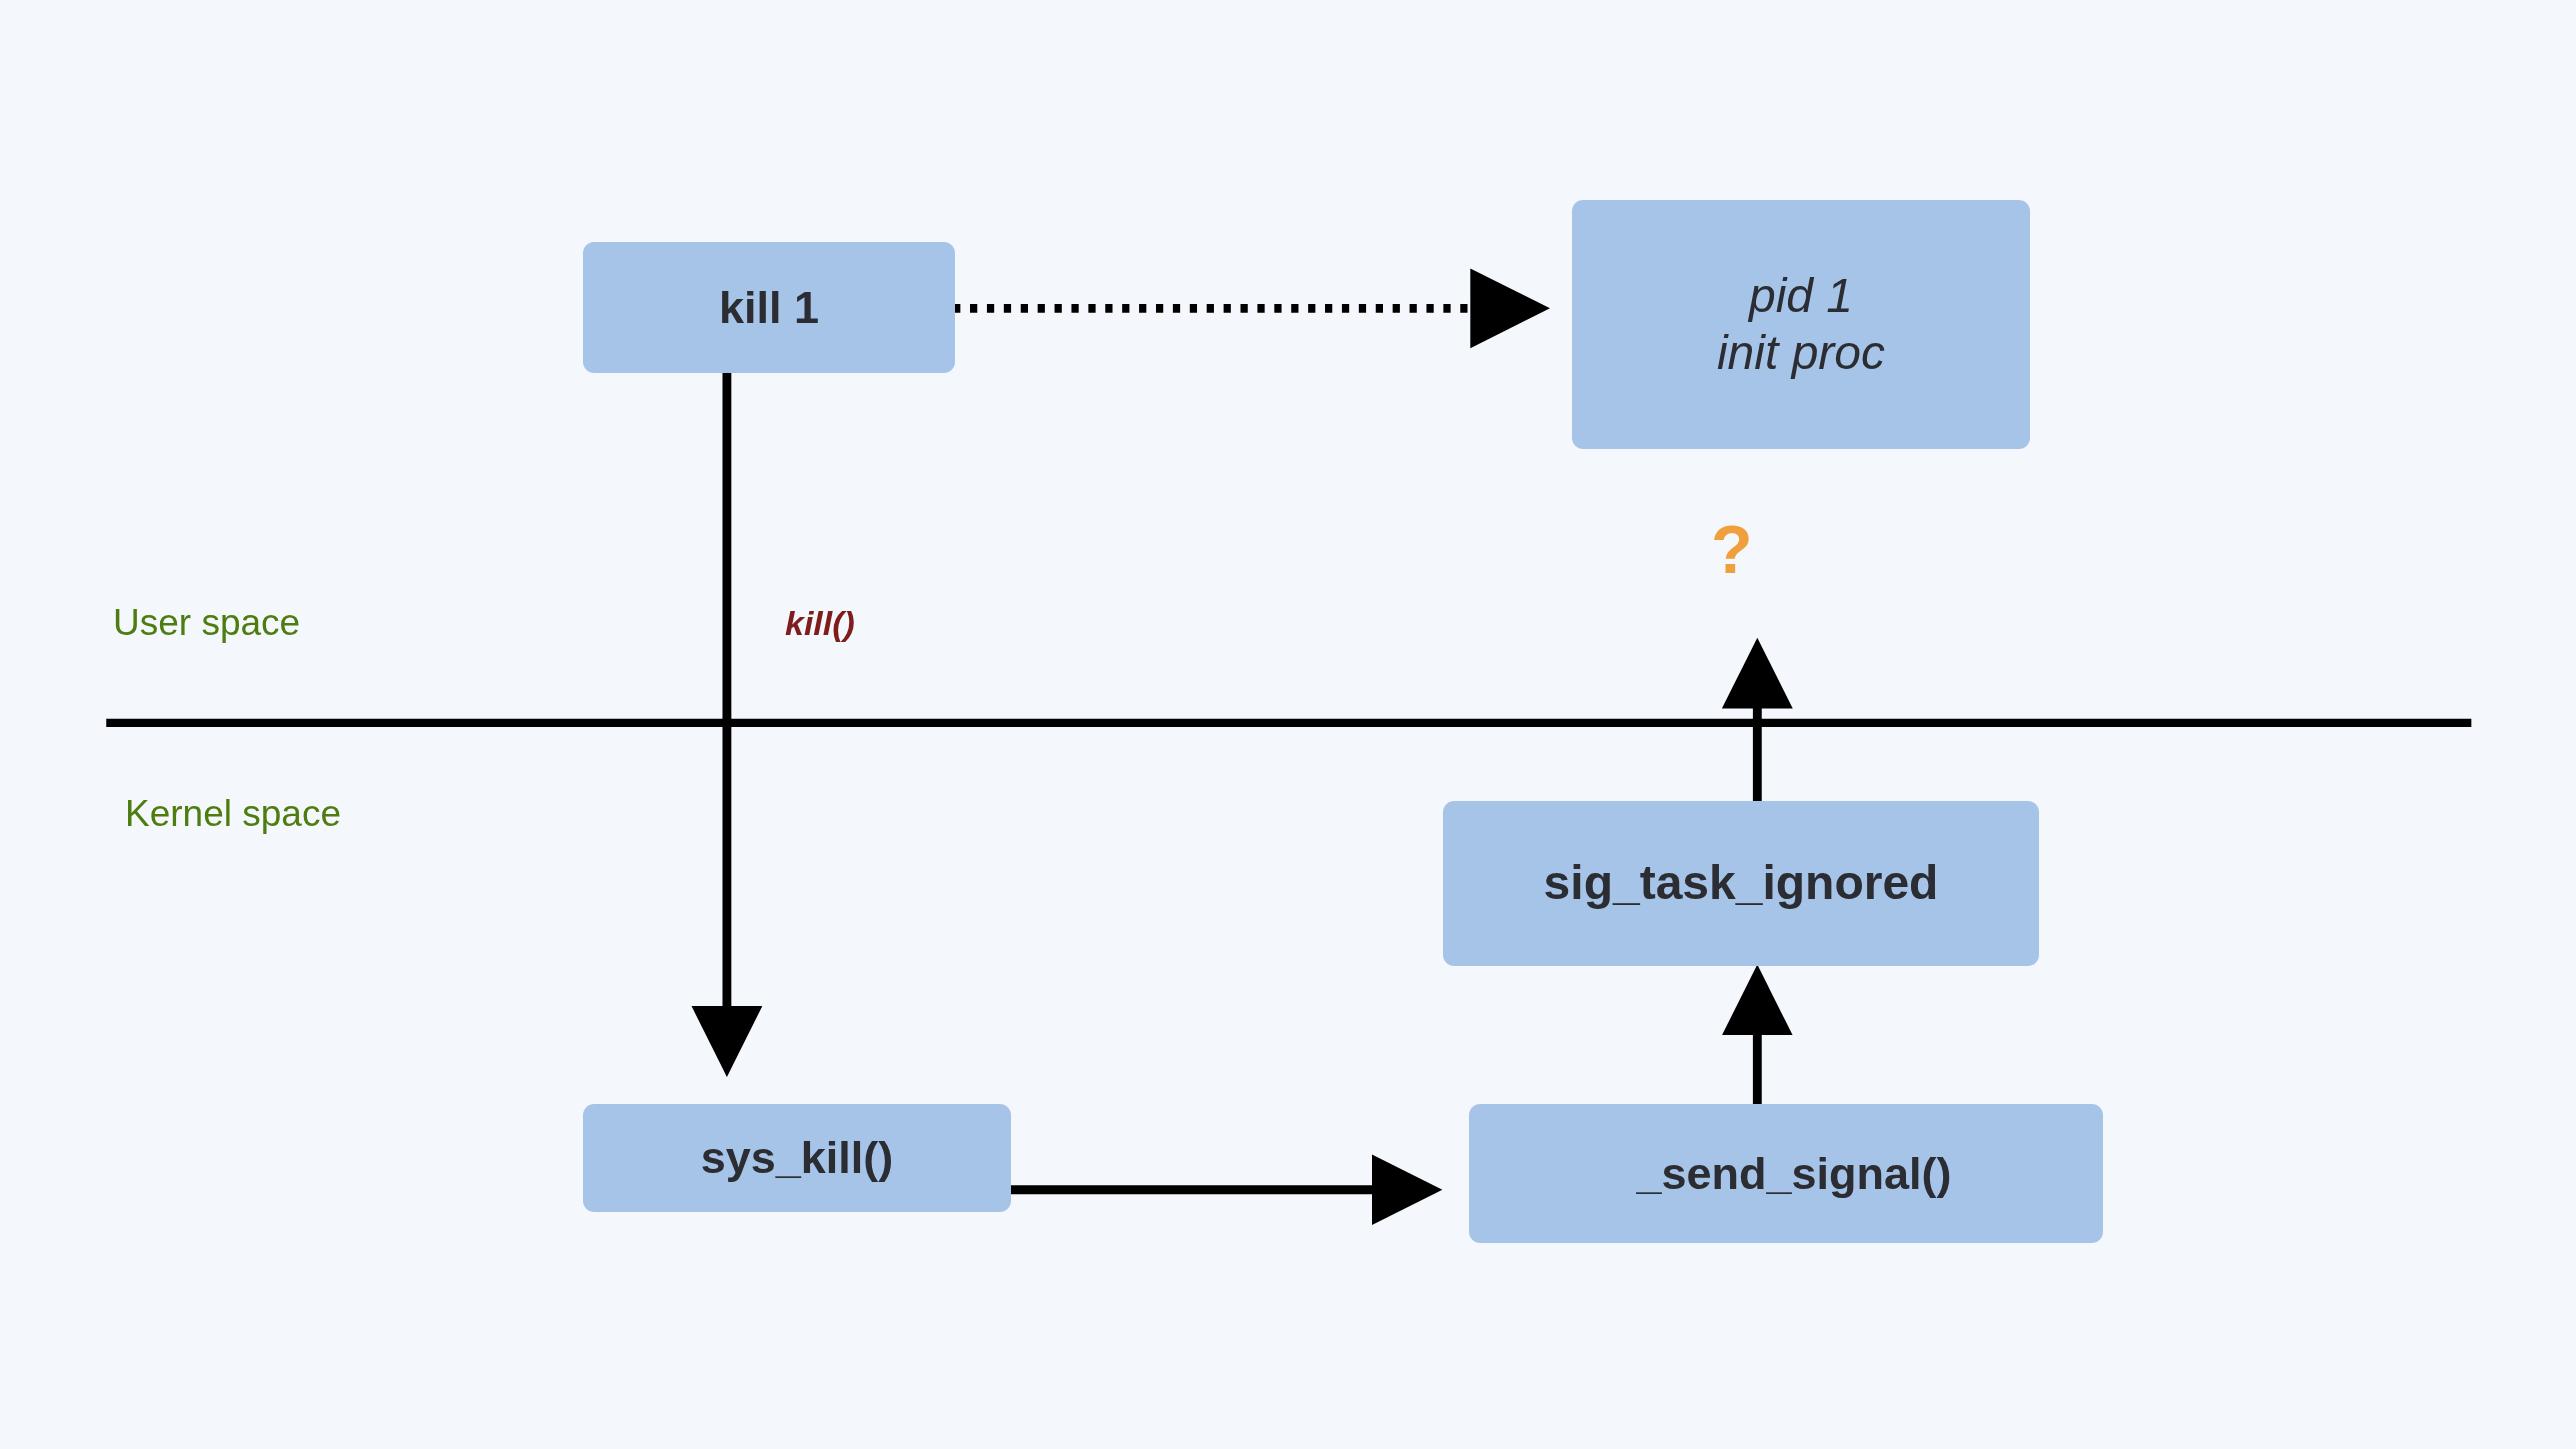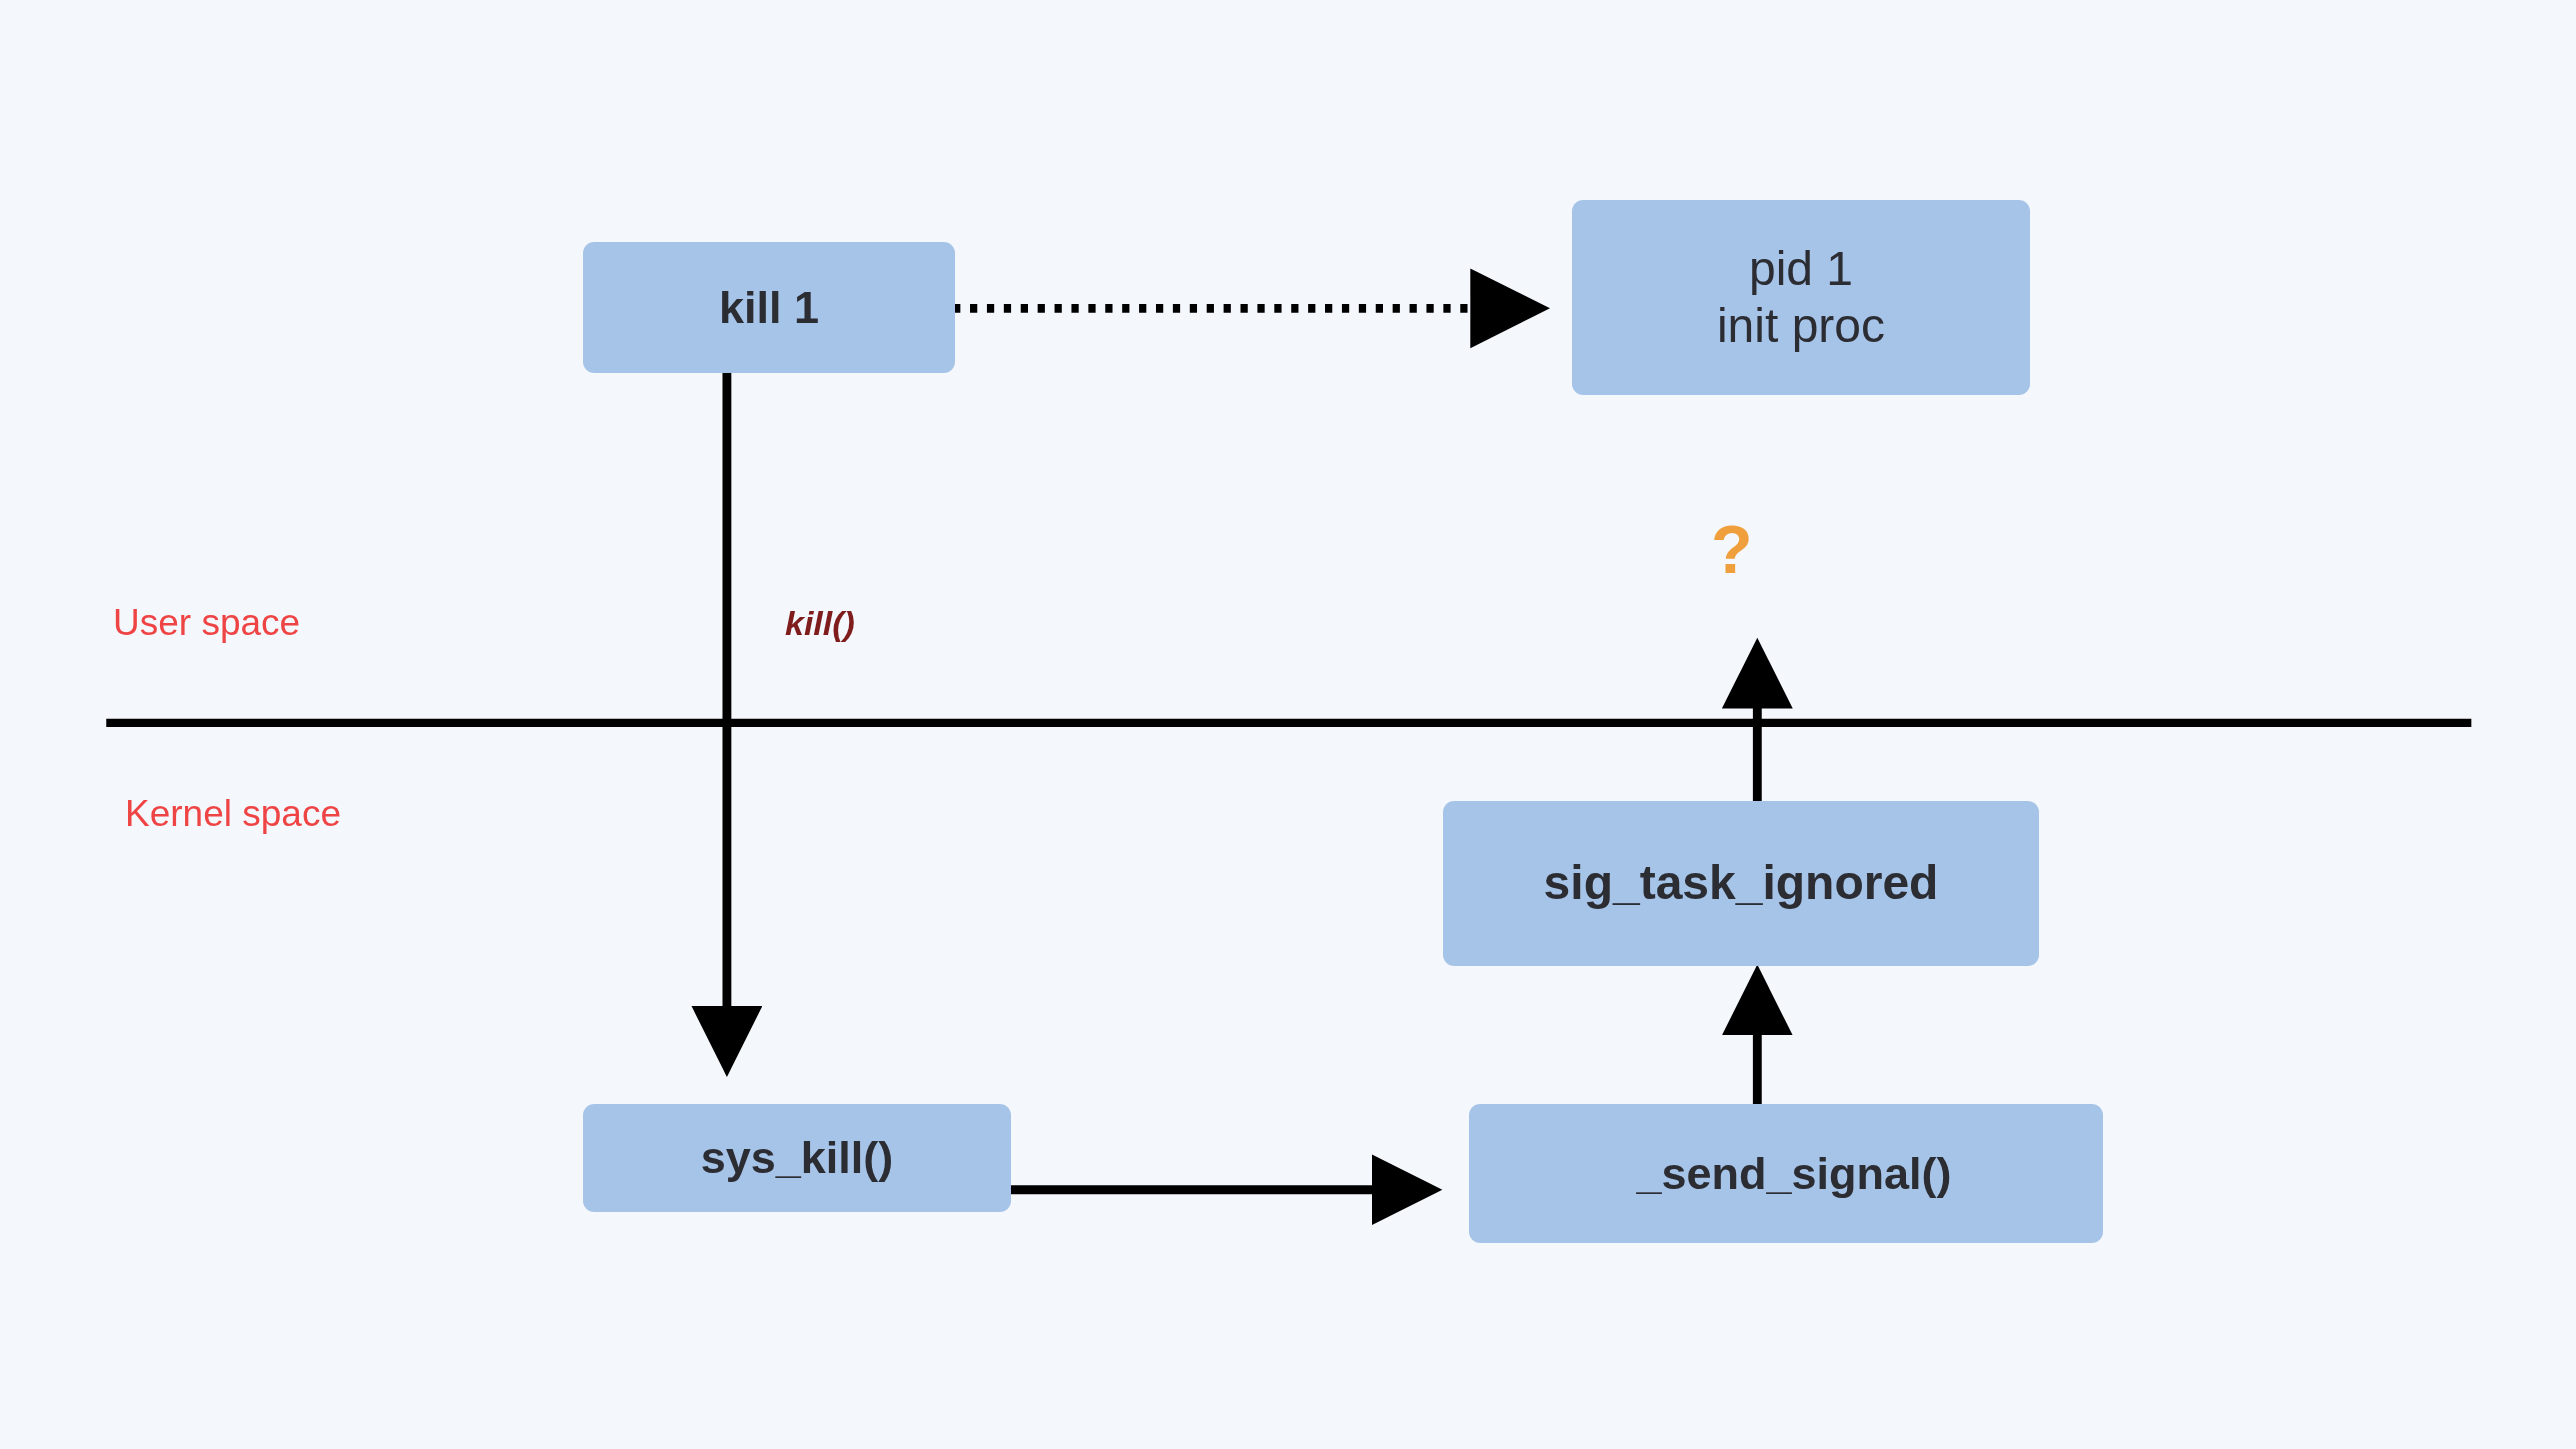--- a/index.html
+++ b/index.html
@@ -33,28 +33,28 @@
     color: #2b2d33;
     font-family: "Liberation Sans", sans-serif;
     line-height: 1.18;
     box-sizing: border-box;
     margin-left: 28px;
   }
   .node.bold { font-weight: bold; }
   .node.regular { font-weight: normal; }
 
   #node-kill1   { left: 555px;  top: 242px;  width: 372px; height: 131px; font-size: 45px; }
-  #node-pid1    { left: 1544px; top: 200px;  width: 458px; height: 195px; font-size: 48px; }
+  #node-pid1    { left: 1544px; top: 200px;  width: 458px; height: 249px; font-size: 48px; font-style: italic; }
   #node-sigtask { left: 1415px; top: 801px;  width: 596px; height: 165px; font-size: 48px; }
   #node-syskill { left: 555px;  top: 1104px; width: 428px; height: 108px; font-size: 45px; }
   #node-sendsig { left: 1441px; top: 1104px; width: 634px; height: 139px; font-size: 45px; padding-left: 16px; }
 
   .side-label {
     position: absolute;
-    color: #ef4444;
+    color: #4d7c0f;
     font-family: "Liberation Sans", sans-serif;
     font-weight: normal;
     font-size: 37px;
     white-space: nowrap;
   }
   #label-userspace   { left: 113px; top: 602px; }
   #label-kernelspace { left: 113px; top: 793px; margin-left: 12px; }
 
   .edge-label {
     position: absolute;

